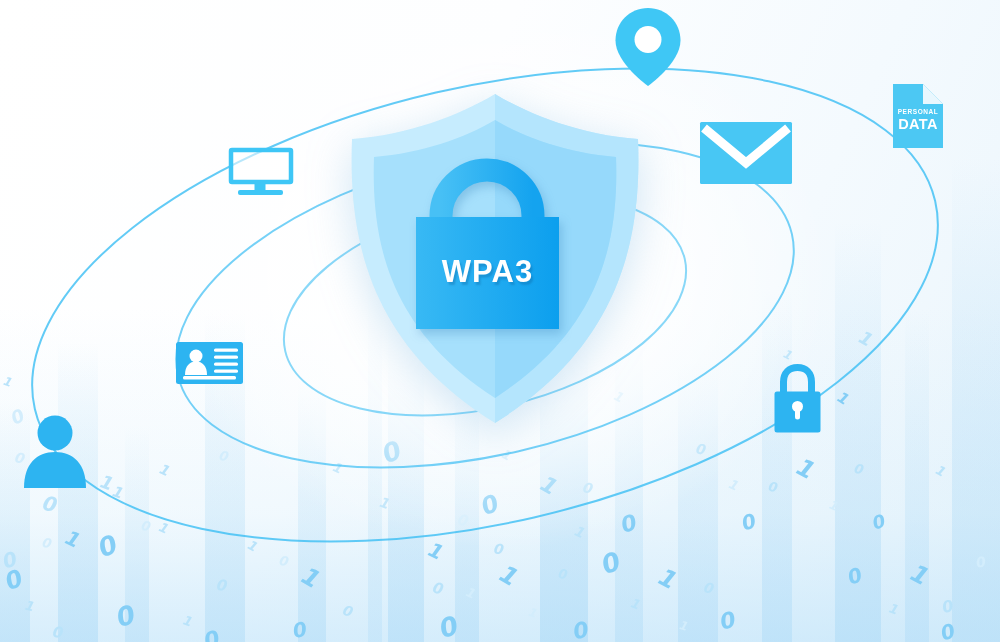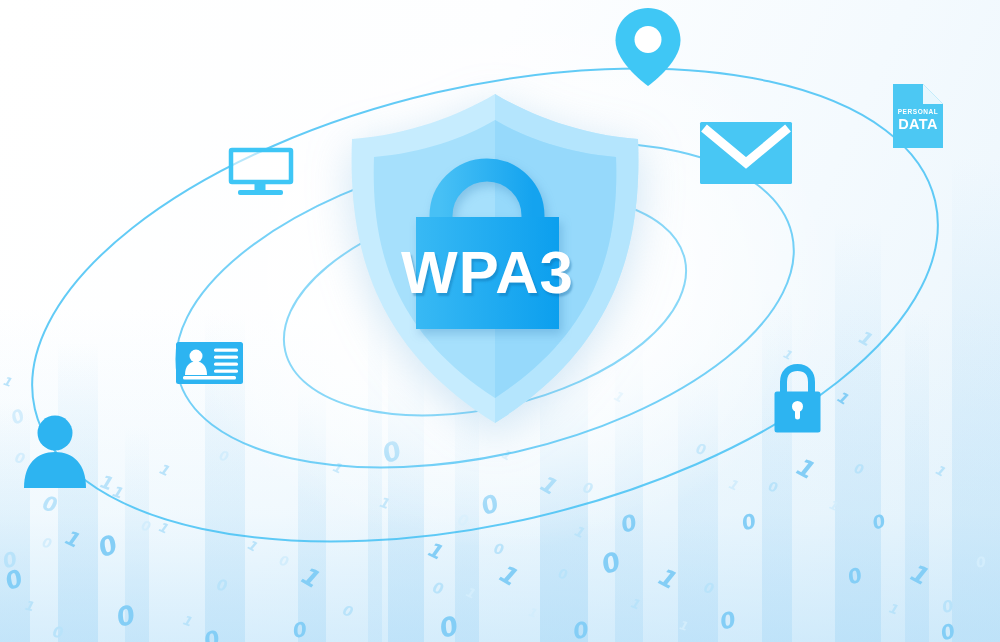--- a/index.html
+++ b/index.html
@@ -12,21 +12,21 @@
   .bar{position:absolute;bottom:0;border-radius:2px 2px 0 0;}
   .bottom-wash{position:absolute;inset:0;
     background:linear-gradient(to top,rgba(183,224,249,.55) 0%,rgba(203,233,250,.25) 20%,rgba(255,255,255,0) 52%);}
   .glow{position:absolute;left:165px;top:5px;width:660px;height:540px;
     background:radial-gradient(ellipse at center,rgba(255,255,255,.95) 28%,rgba(255,255,255,0) 72%);}
   .bit{position:absolute;font-family:"DejaVu Sans",sans-serif;font-style:italic;font-weight:700;line-height:1;user-select:none;}
   svg{position:absolute;inset:0;}
   .wpa3-label{
     position:absolute;left:416px;top:216px;width:143px;height:112px;
     display:flex;align-items:center;justify-content:center;
-    font-size:60px;font-weight:bold;color:#ffffff;letter-spacing:1px;
+    font-size:31px;font-weight:bold;color:#ffffff;letter-spacing:1px;
     text-shadow:2px 3px 2px rgba(13,99,160,.35);
   }
   .doc-text{position:absolute;left:893px;top:109px;width:50px;text-align:center;color:#fff;line-height:1;}
   .doc-line1{font-size:6.5px;font-weight:bold;letter-spacing:.55px;}
   .doc-line2{font-size:14.5px;font-weight:bold;letter-spacing:.4px;margin-top:1.5px;}
 </style>
 </head>
 <body>
 
 <div class="canvas">

